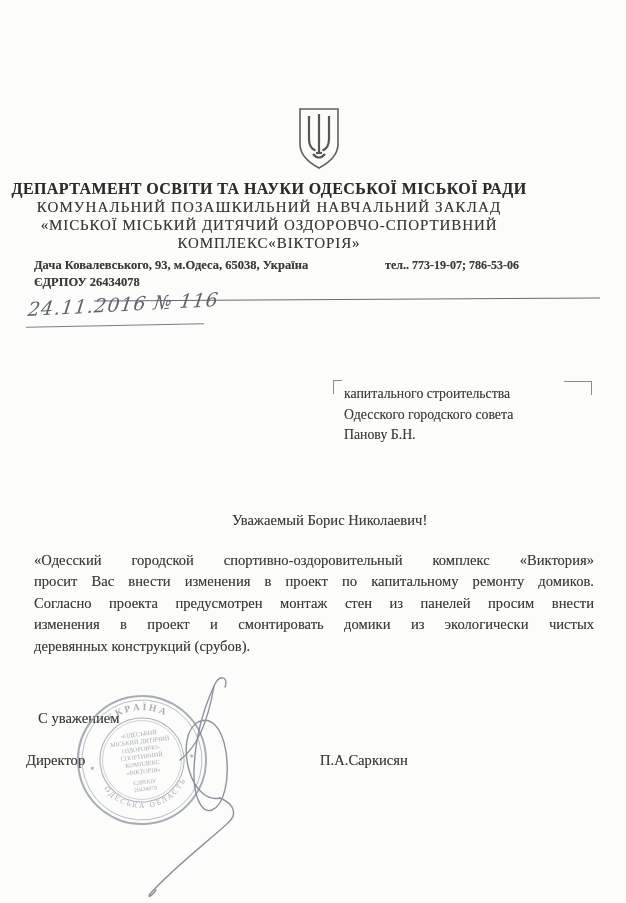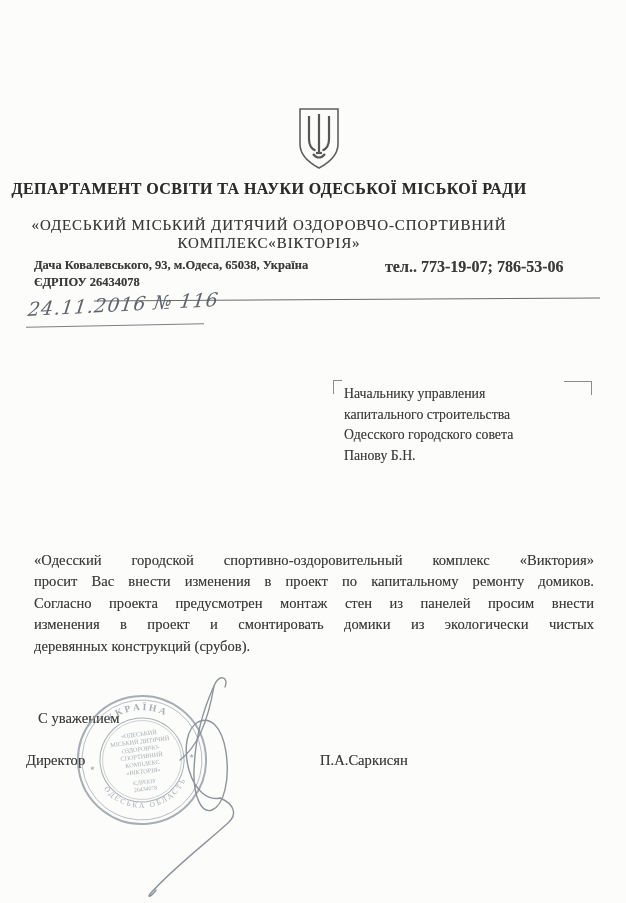--- a/index.html
+++ b/index.html
@@ -18,21 +18,21 @@
   .abs { position: absolute; }
 
   
   .hdr-line { left: 0; width: 538px; text-align: center; white-space: nowrap; }
   .hdr1 { top: 180px; font-size: 16px; font-weight: bold; letter-spacing: 0.4px; color: #2b2b2b; }
   .hdr2 { top: 199px; font-size: 15px; letter-spacing: 1.1px; color: #383838; }
   .hdr3 { top: 217px; font-size: 15px; letter-spacing: 0.9px; color: #383838; }
   .hdr4 { top: 235px; font-size: 15px; letter-spacing: 0.9px; color: #383838; }
 
   .addr  { top: 258px; left: 34px;  font-size: 12.5px; font-weight: bold; color: #3a3a3a; }
-  .phones{ top: 258px; left: 385px; font-size: 16px; font-weight: bold; color: #3a3a3a; }
+  .phones{ top: 258px; left: 385px; font-size: 12px; font-weight: bold; color: #3a3a3a; }
   .edrpou{ top: 275px; left: 34px;  font-size: 12.5px; font-weight: bold; color: #3a3a3a; }
 
   
   .reg-rule {
     top: 299px; left: 94px; width: 506px; height: 0;
     border-top: 1.6px solid rgba(60,60,60,0.75);
     transform: rotate(-0.35deg);
   }
   .handwriting {
     top: 293px; left: 28px;
@@ -96,41 +96,42 @@
     <g fill="none" stroke="#565656" stroke-width="2.2">
       <path d="M23,8 V46"></path>
       <path d="M13,10 V33 Q13 42 19.5 44.5"></path>
       <path d="M33,10 V33 Q33 42 26.5 44.5"></path>
       <path d="M17,48 Q23 55 29 48"></path>
       <path d="M20,47 H26"></path>
     </g>
   </svg>
 
   <div class="abs hdr-line hdr1 scan">ДЕПАРТАМЕНТ ОСВІТИ ТА НАУКИ ОДЕСЬКОЇ МІСЬКОЇ РАДИ</div>
-  <div class="abs hdr-line hdr3 scan">«ОДЕСЬКИЙ МІСЬКИЙ ДИТЯЧИЙ ОЗДОРОВЧО-СПОРТИВНИЙ</div>
+  <div class="abs hdr-line hdr2 scan">КОМУНАЛЬНИЙ ПОЗАШКИЛЬНИЙ НАВЧАЛЬНИЙ ЗАКЛАД</div>
+  <div class="abs hdr-line hdr3 scan">«МІСЬКОЇ МІСЬКИЙ ДИТЯЧИЙ ОЗДОРОВЧО-СПОРТИВНИЙ</div>
   <div class="abs hdr-line hdr4 scan">КОМПЛЕКС«ВІКТОРІЯ»</div>
 
   <div class="abs addr scan">Дача Ковалевського, 93, м.Одеса, 65038, Україна</div>
   <div class="abs phones scan">тел.. 773-19-07;  786-53-06</div>
   <div class="abs edrpou scan">ЄДРПОУ 26434078</div>
 
   <div class="abs reg-rule"></div>
   <div class="abs handwriting">24.11.2016 № 116</div>
   <div class="abs hand-underline"></div>
 
   <div class="abs mark-left"></div>
   <div class="abs mark-right"></div>
 
   <div class="abs recipient scan">
-    <div>Начальнику управления</div>
     <div>капитального строительства</div>
     <div>Одесского городского совета</div>
     <div>Панову Б.Н.</div>
   </div>
 
+  <div class="abs salutation scan">Уважаемый Борис Николаевич!</div>
 
   <div class="abs body-block">
     <div class="body-line scan">«Одесский городской спортивно-оздоровительный комплекс «Виктория»</div>
     <div class="body-line scan">просит Вас внести изменения в проект по капитальному ремонту домиков.</div>
     <div class="body-line scan">Согласно проекта предусмотрен монтаж стен из панелей просим внести</div>
     <div class="body-line scan">изменения в проект и смонтировать домики из экологически чистых</div>
     <div class="body-line last scan">деревянных конструкций (срубов).</div>
   </div>
 
   <div class="abs closing scan">С уважением</div>

